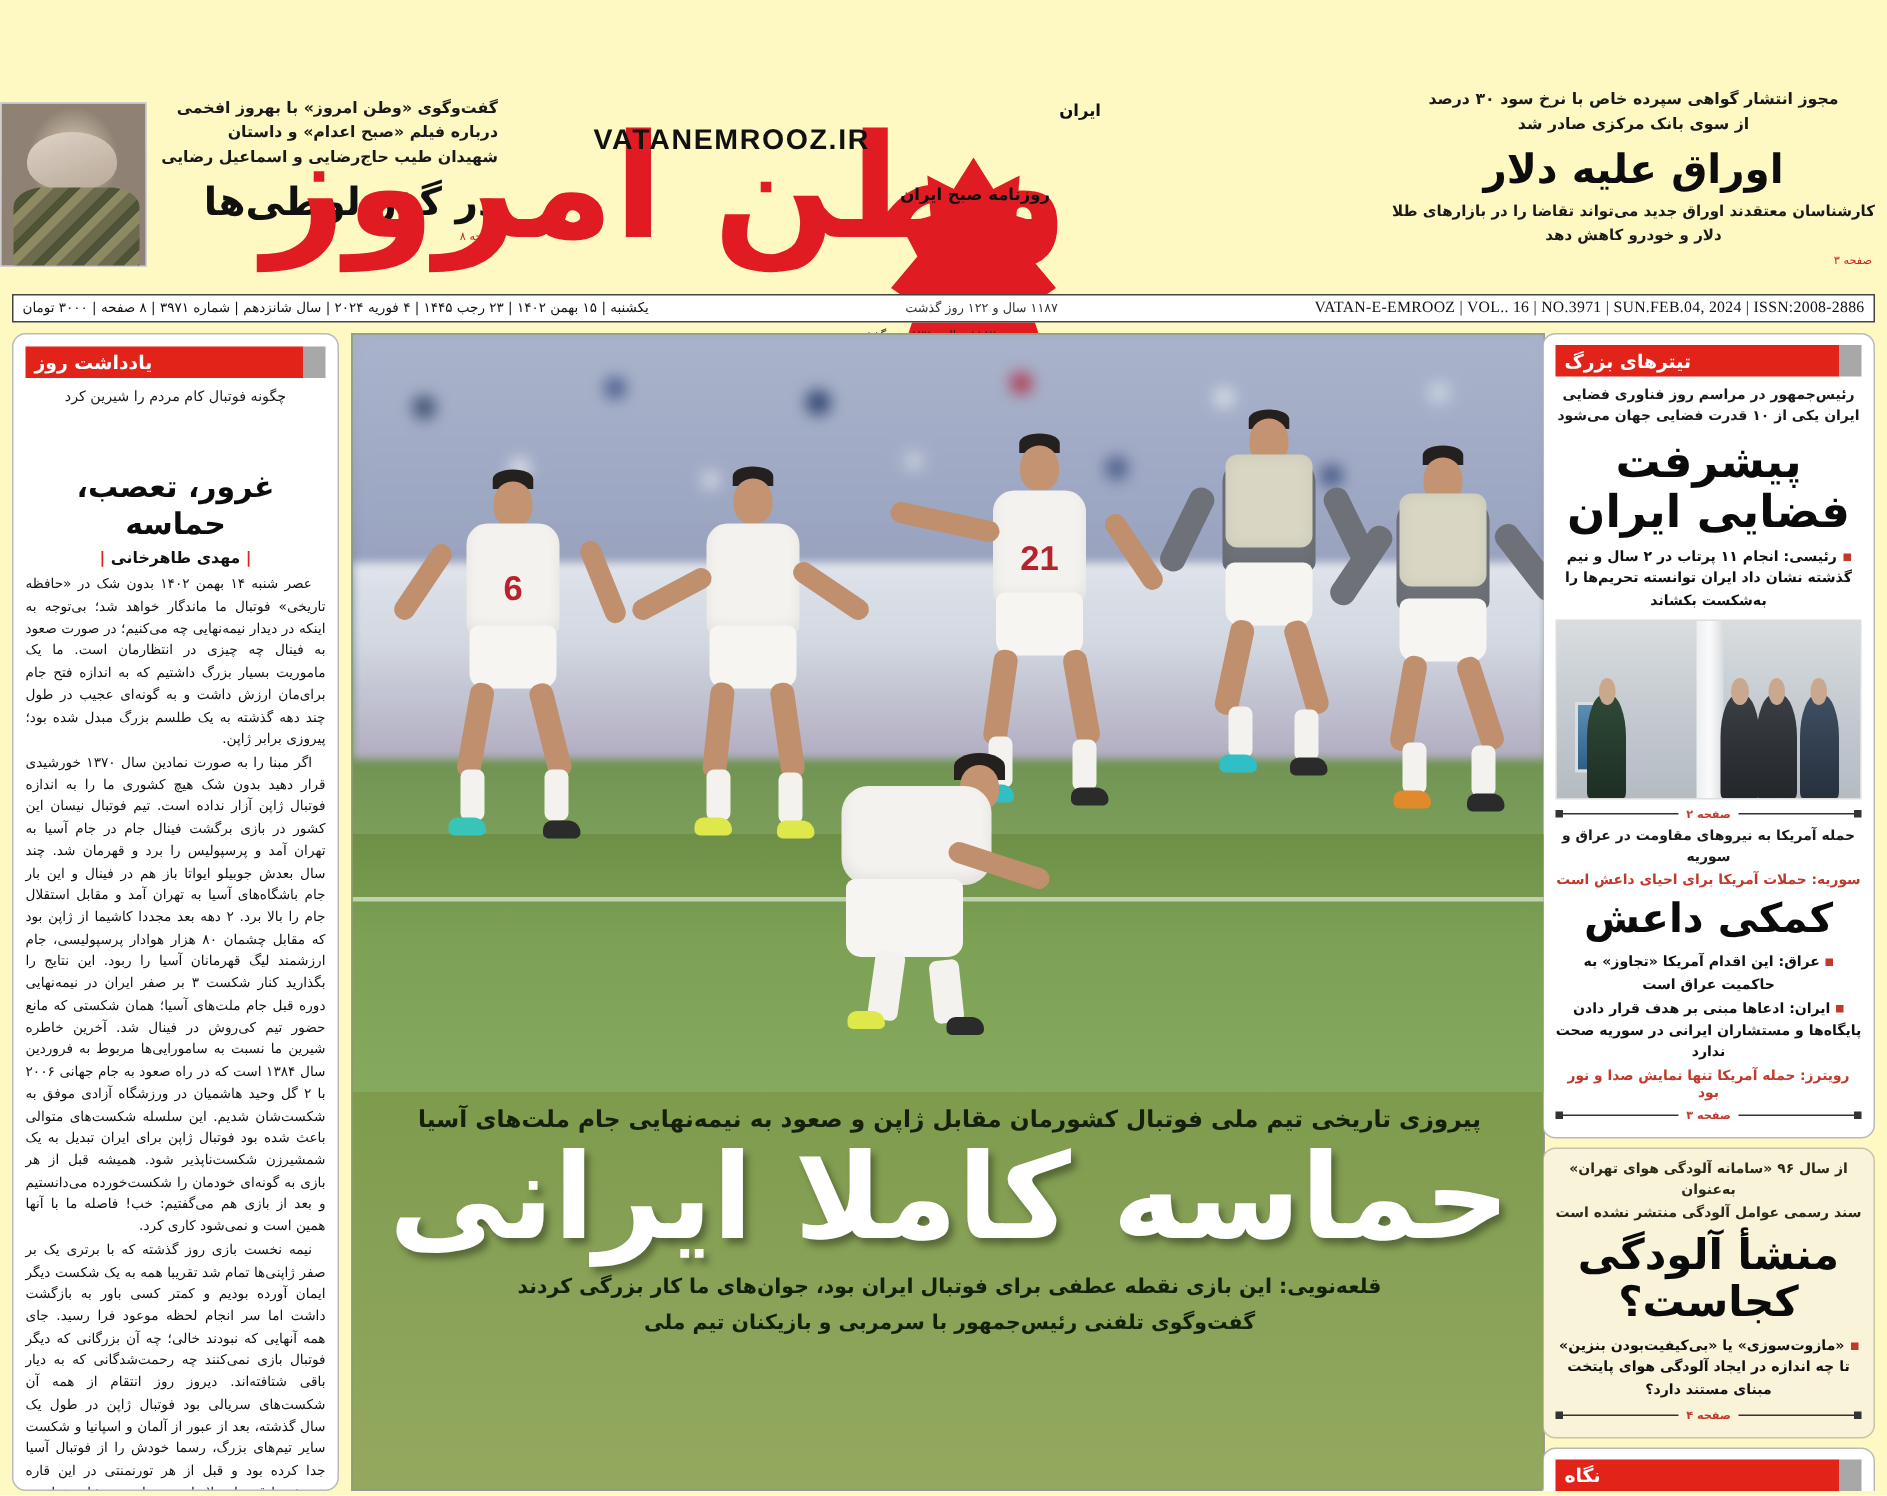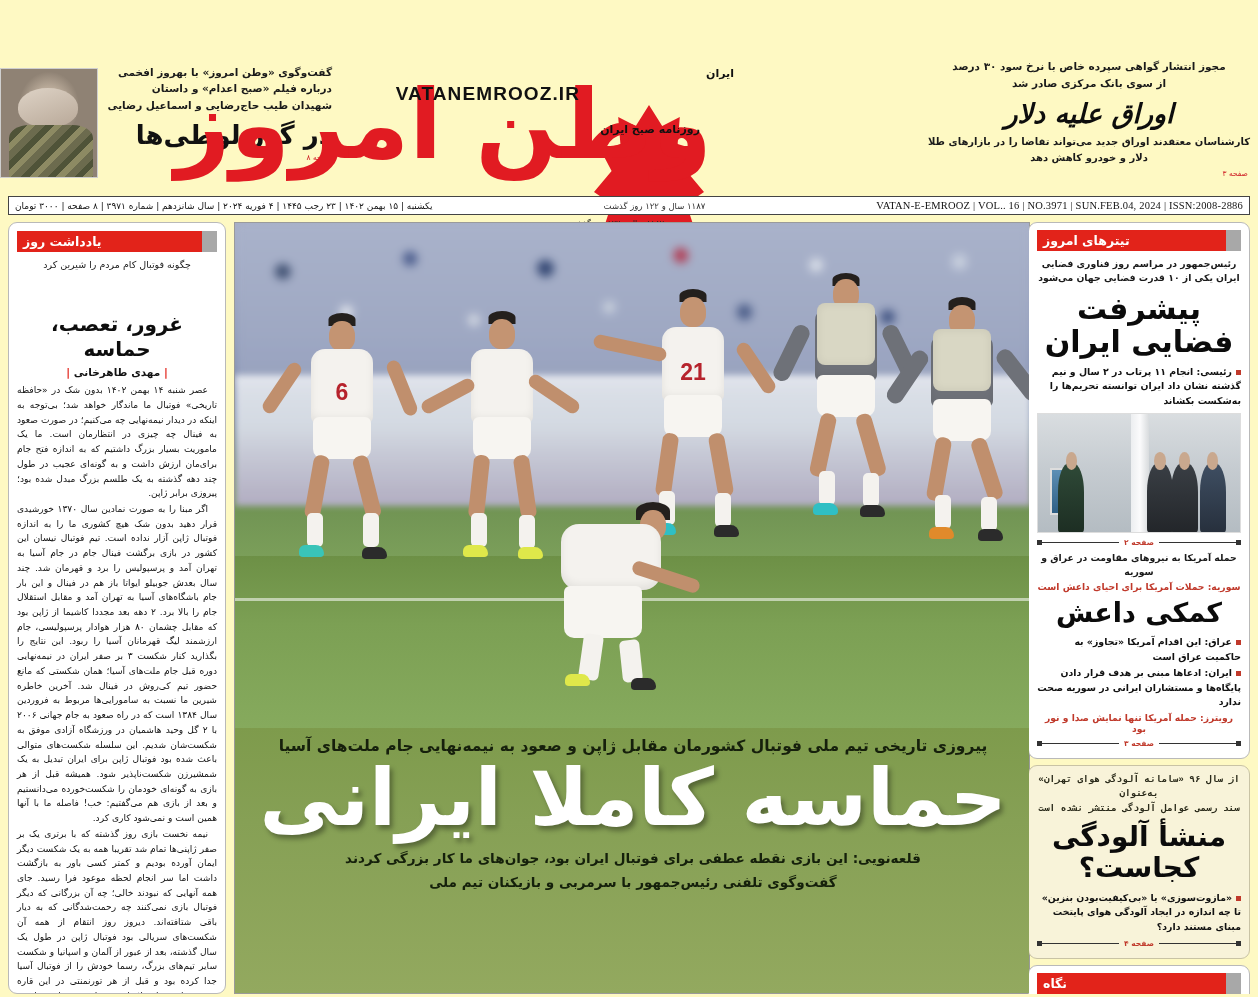--- a/index.html
+++ b/index.html
@@ -92,21 +92,21 @@
     position: absolute; right: 28px; top: 68px;
     font-size: 11px; color: #111; font-weight: bold; direction: rtl;
   }
 
   .mh-promo-right {
     position: absolute; right: 4px; top: 58px; width: 330px; text-align: center;
     direction: rtl;
   }
   .mh-promo-right .mh-kicker { font-size: 10.5px; line-height: 1.6; }
   .mh-promo-right .rhead {
-    font-size: 27px; font-weight: bold; color: #0d0d0d; margin: 6px 0 5px; font-style: italic;
+    font-size: 27px; font-weight: bold; color: #0d0d0d; margin: 6px 0 5px;
   }
   .mh-promo-right .rsub { font-size: 10px; line-height: 1.6; color: #1a1a1a; font-weight: bold; }
   .mh-promo-right .mh-pagref { text-align: right; padding-right: 6px; }
 
   
   .infobar {
     position: absolute; top: 196px; left: 8px; width: 1242px; height: 19px;
     border: 1px solid #444; background: #fff;
     display: flex; align-items: center; justify-content: space-between;
     padding: 0 6px;
@@ -178,21 +178,21 @@
     font-size: 9.3px; line-height: 1.55; color: #1a1a1a; text-align: center;
     direction: rtl; font-weight: bold;
   }
   .rs-head {
     font-size: 30px; font-weight: bold; color: #0b0b0b; text-align: center;
     direction: rtl; line-height: 1.1; margin: 6px 0 7px;
   }
   .rs-head.small { font-size: 27px; }
   .rs-bullets { direction: rtl; }
   .rs-bullet {
-    font-size: 9.4px; line-height: 1.55; color: #111; text-align: right;
+    font-size: 9.4px; line-height: 1.55; color: #111; text-align: center;
     font-weight: bold; margin-bottom: 2px;
   }
   .rs-bullet .dot {
     display: inline-block; width: 5px; height: 5px; background: #c0392b;
     margin-left: 4px; vertical-align: middle;
   }
   .rs-note { font-size: 9.2px; color: #c0392b; text-align: center; font-weight: bold; direction: rtl; }
 
   .rs-photo {
     width: 100%; height: 120px; margin: 4px 0 3px;
@@ -520,21 +520,21 @@
 
     </div>
   </div>
 
   <div class="col-right">
 
     <div class="rs-box">
       <div class="sec-label">
         <div class="tab"></div>
         <div class="bar">
-            <span>تیترهای امروز</span>
+            <span>تیترهای بزرگ</span>
           </div>
       </div>
       <div class="rs-kicker" style="white-space:pre-line;">رئیس‌جمهور در مراسم روز فناوری فضایی
 ایران یکی از ۱۰ قدرت فضایی جهان می‌شود</div>
       <div class="rs-head">
         <div>پیشرفت</div>
         <div>فضایی ایران</div>
       </div>
       <div class="rs-bullets">
         <div class="rs-bullet">
@@ -571,21 +571,21 @@
       <div class="pg-sep">
         <span class="sq"></span>
           <span class="ln"></span>
         <span class="txt">صفحه ۳</span>
         <span class="ln"></span>
           <span class="sq"></span>
       </div>
     </div>
 
     <div class="rs-box yellow">
-      <div class="rs-kicker" style="white-space:pre-line;font-family:Liberation Mono, monospace;">از سال ۹۶ «سامانه آلودگی هوای تهران» به‌عنوان
+      <div class="rs-kicker" style="white-space:pre-line;">از سال ۹۶ «سامانه آلودگی هوای تهران» به‌عنوان
 سند رسمی عوامل آلودگی منتشر نشده است</div>
       <div class="rs-head" style="font-size:28px;">
         <div>منشأ آلودگی</div>
         <div>کجاست؟</div>
       </div>
       <div class="rs-bullet">
         <span class="dot"></span><span>«مازوت‌سوزی» یا «بی‌کیفیت‌بودن بنزین» تا چه اندازه در ایجاد آلودگی هوای پایتخت مبنای مستند دارد؟</span>
       </div>
       <div class="pg-sep">
         <span class="sq"></span>

